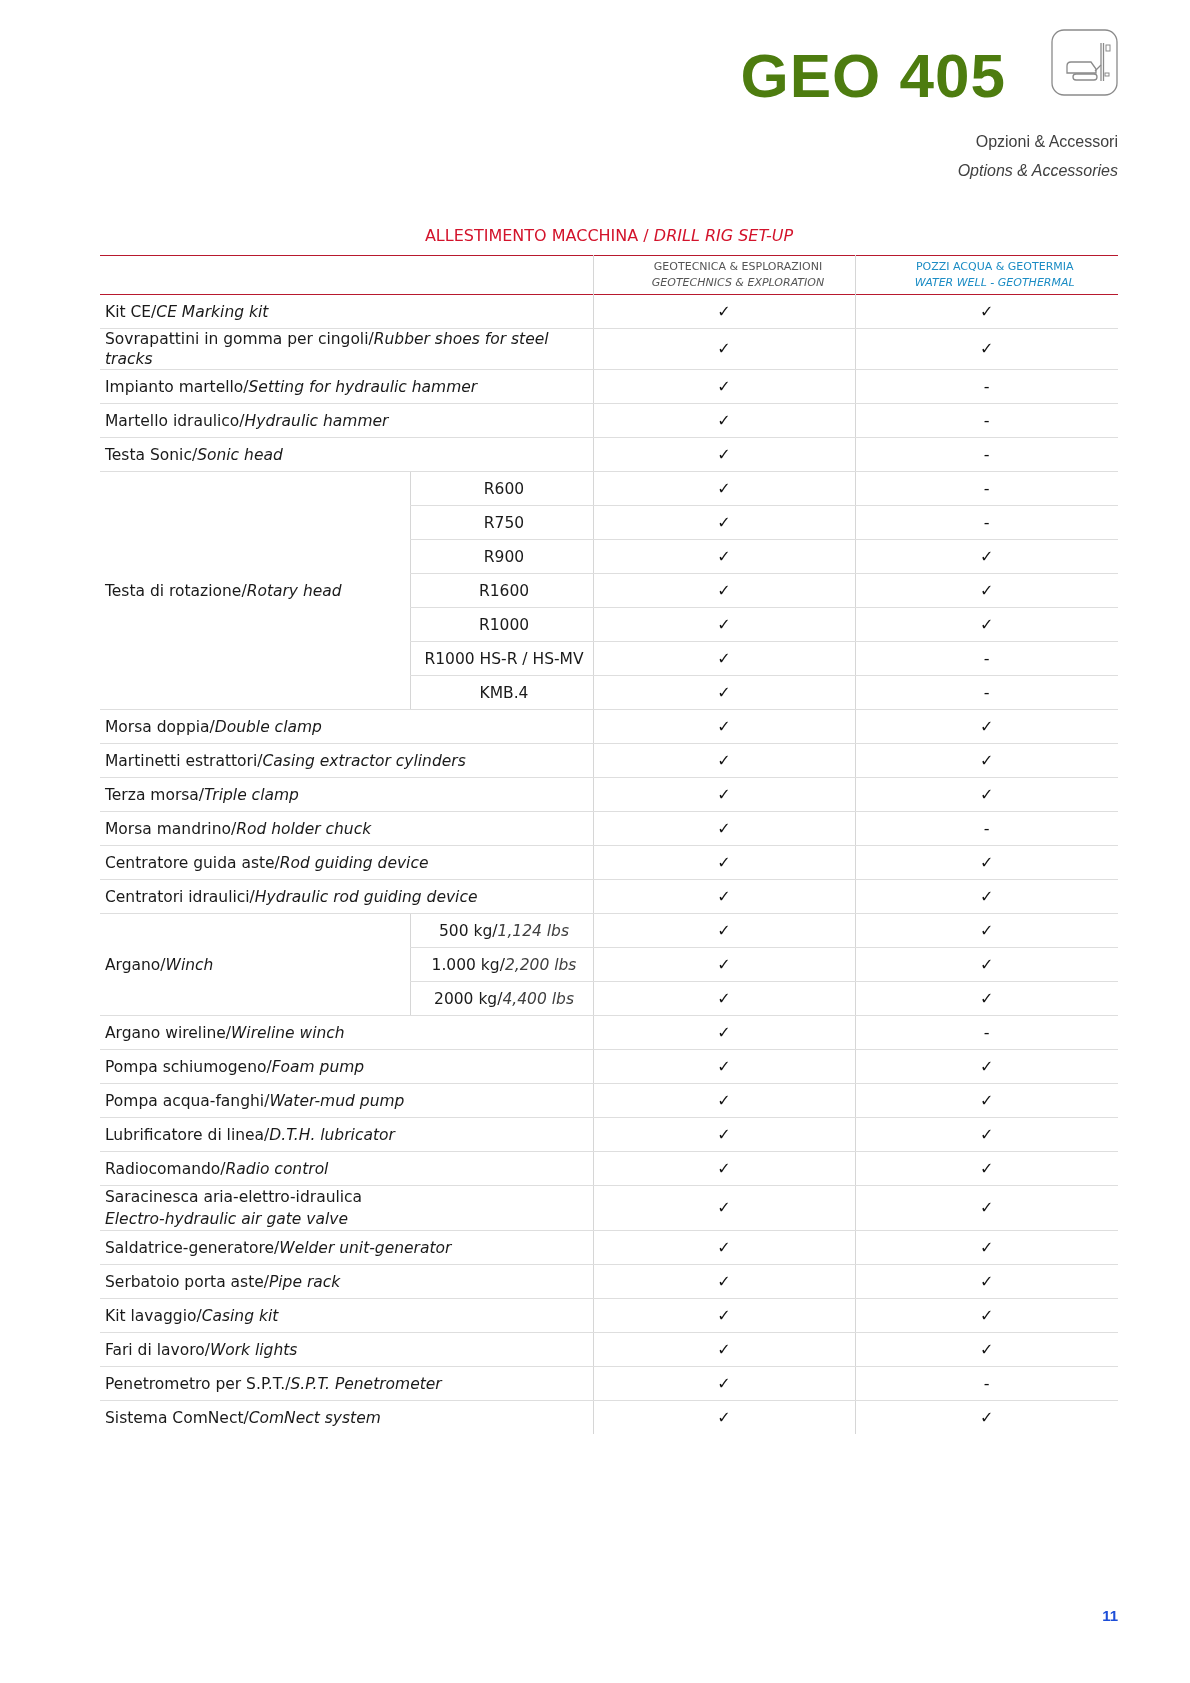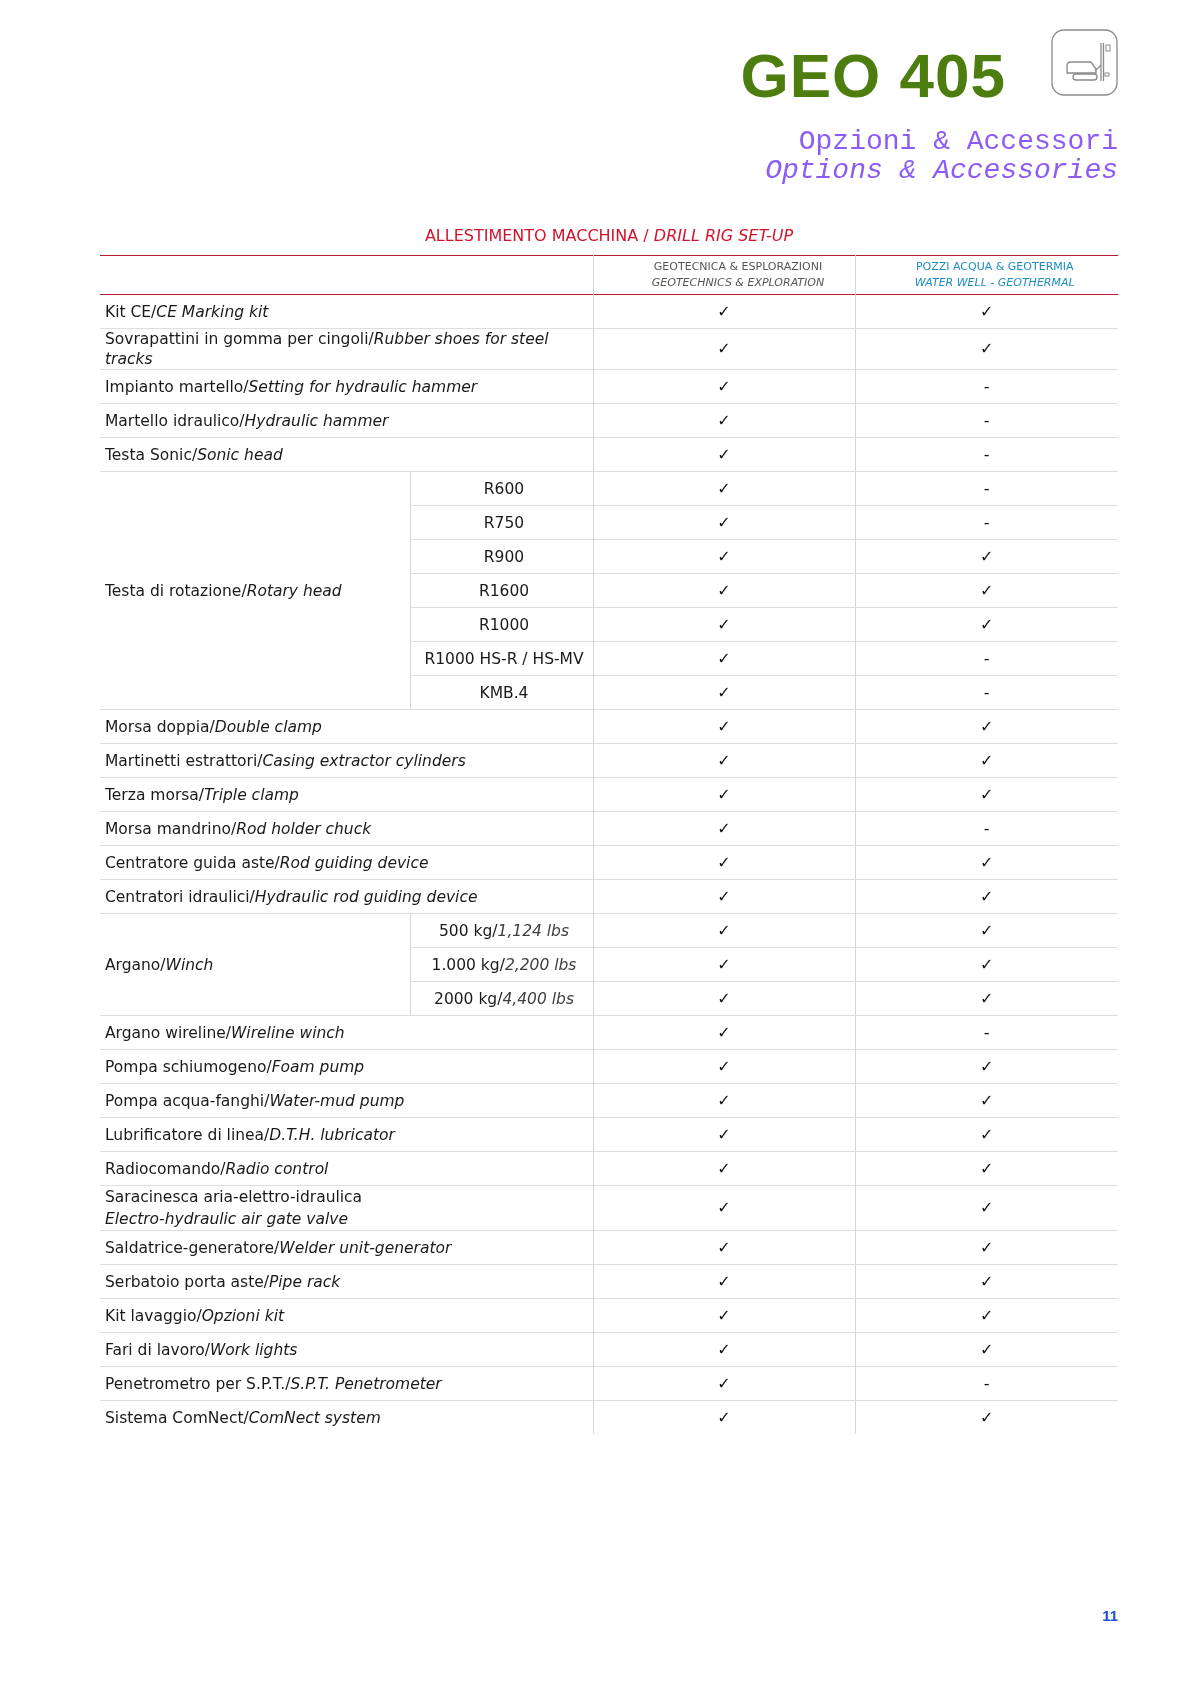--- a/index.html
+++ b/index.html
@@ -1,22 +1,22 @@
 <!DOCTYPE html>
 <html><head>
 <meta charset="utf-8">
 <style>
   html, body { margin: 0; padding: 0; background: #ffffff; }
   body { width: 1190px; height: 1683px; position: relative; overflow: hidden;
          font-family: "DejaVu Sans", sans-serif; color: #1a1a1a; }
   .title { position: absolute; right: 184px; top: 36px; font-family: "Liberation Sans", sans-serif;
            font-weight: bold; font-size: 62px; color: #4d7c0f; letter-spacing: 1px; line-height: 80px; }
   .logo { position: absolute; left: 1051px; top: 29px; width: 67px; height: 67px; }
-  .subtitle { position: absolute; right: 72px; top: 127px; text-align: right; color: #8b5cf6;
-              font-family: Liberation Mono, monospace; font-size: 28px; line-height: 29px; }
+  .subtitle { position: absolute; right: 72px; top: 127px; text-align: right; color: #404040;
+              font-family: Liberation Sans, sans-serif; font-size: 16px; line-height: 29px; }
   .subtitle .en { font-style: italic; }
   .section-title { position: absolute; left: 100px; width: 1018px; top: 225px; text-align: center;
                    color: #d3132b; font-family: "DejaVu Sans", sans-serif; font-size: 16px; line-height: 22px; }
   .section-title .en { font-style: italic; }
   table { position: absolute; left: 100px; top: 255px; width: 1018px; border-collapse: collapse;
           table-layout: fixed; font-size: 15.5px; }
   col.c-name { width: 310px; }
   col.c-sub { width: 183px; }
   col.c-geo { width: 262px; }
   col.c-water { width: 263px; }
@@ -223,21 +223,21 @@
         <td colspan="2"><span>Saldatrice-generatore/</span><span class="en">Welder unit-generator</span></td>
         <td class="mark"><span>✓</span></td>
         <td class="mark"><span>✓</span></td>
       </tr>
       <tr>
         <td colspan="2"><span>Serbatoio porta aste/</span><span class="en">Pipe rack</span></td>
         <td class="mark"><span>✓</span></td>
         <td class="mark"><span>✓</span></td>
       </tr>
       <tr>
-        <td colspan="2"><span>Kit lavaggio/</span><span class="en">Opzioni kit</span></td>
+        <td colspan="2"><span>Kit lavaggio/</span><span class="en">Casing kit</span></td>
         <td class="mark"><span>✓</span></td>
         <td class="mark"><span>✓</span></td>
       </tr>
       <tr>
         <td colspan="2"><span>Fari di lavoro/</span><span class="en">Work lights</span></td>
         <td class="mark"><span>✓</span></td>
         <td class="mark"><span>✓</span></td>
       </tr>
       <tr>
         <td colspan="2"><span>Penetrometro per S.P.T./</span><span class="en">S.P.T. Penetrometer</span></td>

